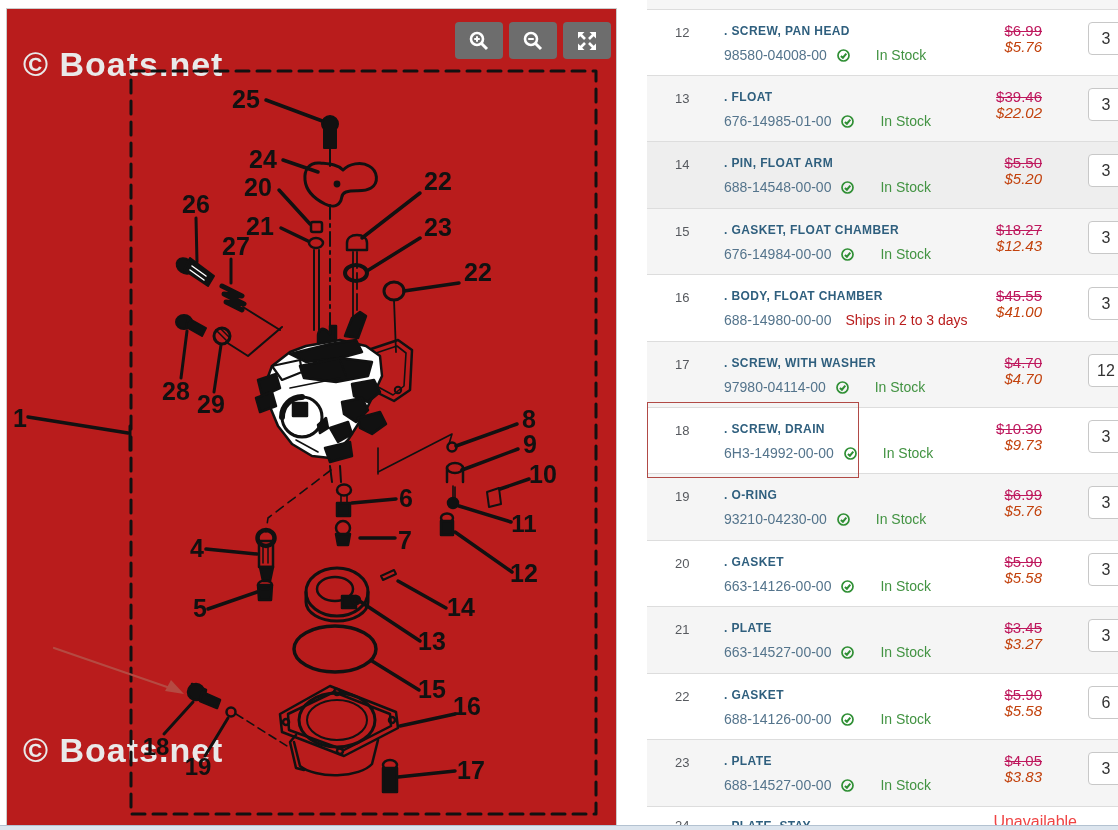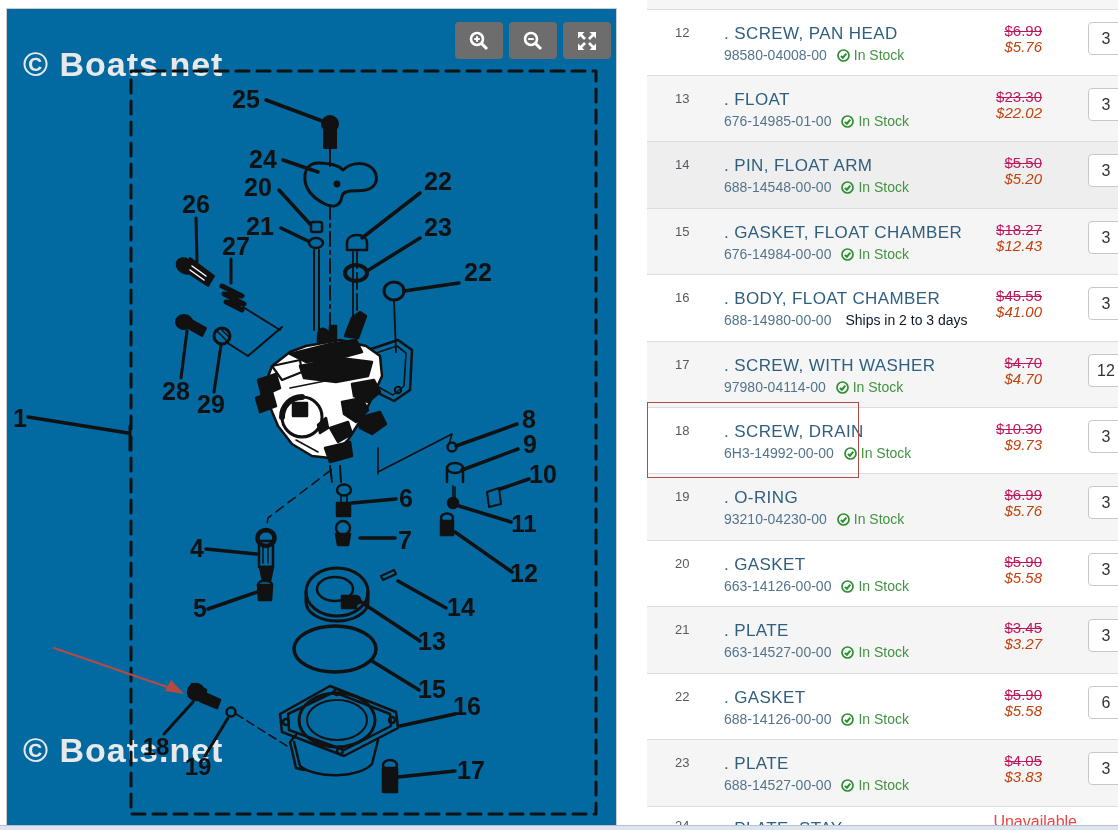--- a/index.html
+++ b/index.html
@@ -1,27 +1,27 @@
 <!DOCTYPE html>
 <html><head>
 <meta charset="utf-8">
 <style>
   html,body{margin:0;padding:0;background:#fff;font-family:"Liberation Sans",sans-serif;}
   #page{position:relative;width:1118px;height:830px;overflow:hidden;background:#fff;}
-  .panel{position:absolute;left:6px;top:8px;width:609px;height:816px;background:#0369a1;border:1px solid #ccc;}
+  .panel{position:absolute;left:6px;top:8px;width:609px;height:816px;background:#b91c1c;border:1px solid #ccc;}
   .zbtn{position:absolute;top:13px;width:48px;height:37px;background:#6d6d6d;border-radius:4px;}
   .zbtn svg{position:absolute;left:50%;top:50%;transform:translate(-50%,-50%);}
   .wm{position:absolute;color:#e9e9e9;font-weight:bold;letter-spacing:1px;}
   .rows{position:absolute;left:647px;top:0;width:471px;height:830px;}
   .row{position:absolute;left:0;width:471px;border-top:1px solid #ddd;box-sizing:border-box;}
   .num{position:absolute;left:28px;top:15px;font-size:13px;color:#56595e;}
-  .nm{position:absolute;left:77px;top:14px;font-size:17px;font-weight:normal;color:#2f5f7e;letter-spacing:0.4px;}
+  .nm{position:absolute;left:77px;top:14px;font-size:12px;font-weight:bold;color:#2f5f7e;letter-spacing:0.4px;}
   .ln2{position:absolute;left:77px;top:37px;font-size:14px;color:#54748c;white-space:nowrap;}
-  .stock{color:#429342;font-size:14px;}
-  .ship{color:#0f172a;}
+  .stock{color:#429342;font-size:14px;margin-left:22px;}
+  .ship{color:#b91c1c;}
   .chk{margin:0 4px 0 10px;vertical-align:-2px;}
   .pr{position:absolute;right:76px;top:13px;text-align:right;font-size:15px;line-height:16px;}
   .old{color:#be185d;text-decoration:line-through;}
   .new{color:#c2410c;font-style:italic;}
   .qty{position:absolute;left:441px;top:12px;width:34px;height:31px;border:1px solid #c8c8c8;border-radius:4px;background:#fff;font-size:16px;color:#333;text-align:center;line-height:31px;}
   .redbox{position:absolute;left:647px;top:402px;width:210px;height:74px;border:1.5px solid #b14a46;z-index:5;}
   .bbar{position:absolute;left:0;top:825px;width:1118px;height:5px;background:#dce5ee;border-top:1px solid #b3c2d1;z-index:6;}
 </style>
 </head>
 <body>
@@ -247,21 +247,21 @@
         <div class="qty">3</div>
       </div>
     <div class="row" style="top:75px;height:66px;background:#f5f5f5;">
         <div class="num">13</div>
         <div class="nm">. FLOAT</div>
         <div class="ln2">676-14985-01-00<svg class="chk" width="13" height="13" viewBox="0 0 13 13">
             <circle cx="6.5" cy="6.5" r="5.5" fill="none" stroke="#2f8f34" stroke-width="1.7"></circle>
             <path d="M3.9 6.9 L5.9 8.7 L9.3 4.6" fill="none" stroke="#2f8f34" stroke-width="2"></path>
           </svg><span class="stock">In Stock</span></div>
         <div class="pr">
-          <div class="old">$23.30</div>
+          <div class="old">$39.46</div>
           <div class="new">$22.02</div>
         </div>
         <div class="qty">3</div>
       </div>
     <div class="row" style="top:141px;height:67px;background:#eeeeee;">
         <div class="num">14</div>
         <div class="nm">. PIN, FLOAT ARM</div>
         <div class="ln2">688-14548-00-00<svg class="chk" width="13" height="13" viewBox="0 0 13 13">
             <circle cx="6.5" cy="6.5" r="5.5" fill="none" stroke="#2f8f34" stroke-width="1.7"></circle>
             <path d="M3.9 6.9 L5.9 8.7 L9.3 4.6" fill="none" stroke="#2f8f34" stroke-width="2"></path>

